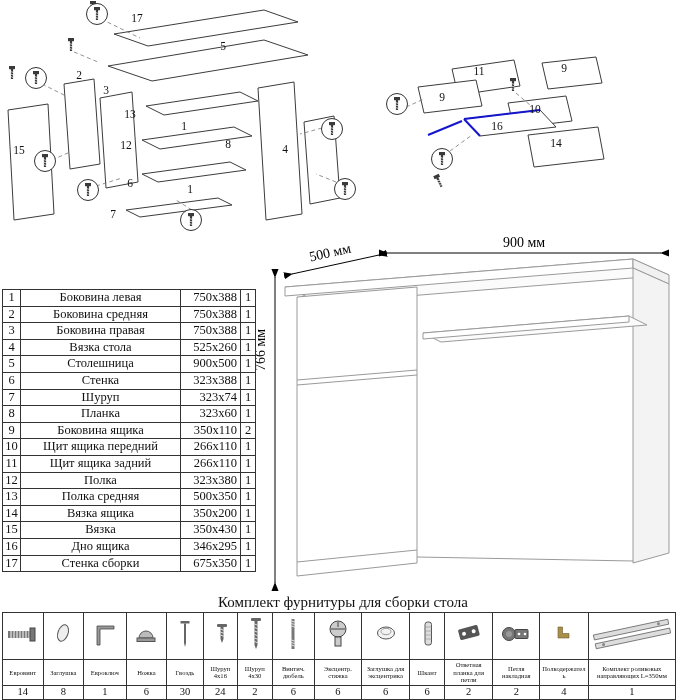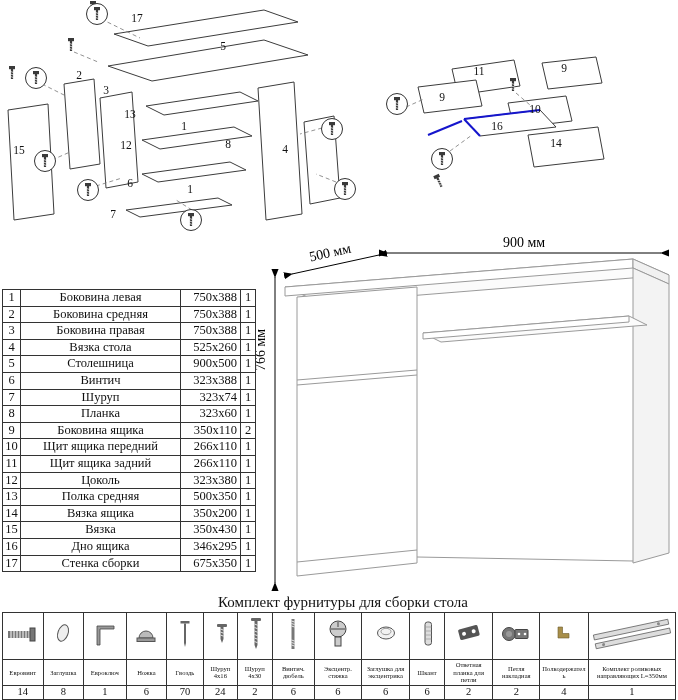--- a/index.html
+++ b/index.html
@@ -241,21 +241,21 @@
         <td class="pqty">1</td>
       </tr>
     <tr>
         <td class="num">5</td>
         <td class="pname">Столешница</td>
         <td class="psize">900x500</td>
         <td class="pqty">1</td>
       </tr>
     <tr>
         <td class="num">6</td>
-        <td class="pname">Винтич</td>
+        <td class="pname">Стенка</td>
         <td class="psize">323x388</td>
         <td class="pqty">1</td>
       </tr>
     <tr>
         <td class="num">7</td>
         <td class="pname">Шуруп</td>
         <td class="psize">323x74</td>
         <td class="pqty">1</td>
       </tr>
     <tr>
@@ -277,21 +277,21 @@
         <td class="pqty">1</td>
       </tr>
     <tr>
         <td class="num">11</td>
         <td class="pname">Щит ящика задний</td>
         <td class="psize">266x110</td>
         <td class="pqty">1</td>
       </tr>
     <tr>
         <td class="num">12</td>
-        <td class="pname">Цоколь</td>
+        <td class="pname">Полка</td>
         <td class="psize">323x380</td>
         <td class="pqty">1</td>
       </tr>
     <tr>
         <td class="num">13</td>
         <td class="pname">Полка средняя</td>
         <td class="psize">500x350</td>
         <td class="pqty">1</td>
       </tr>
     <tr>
@@ -463,21 +463,21 @@
       <td class="hw-name-cell">Ответная планка для петли</td>
       <td class="hw-name-cell">Петля накладная</td>
       <td class="hw-name-cell">Полкодержатель</td>
       <td class="hw-name-cell">Комплект роликовых направляющих L=350мм</td>
     </tr>
     <tr>
       <td class="hw-qty-cell">14</td>
       <td class="hw-qty-cell">8</td>
       <td class="hw-qty-cell">1</td>
       <td class="hw-qty-cell">6</td>
-      <td class="hw-qty-cell">70</td>
+      <td class="hw-qty-cell">30</td>
       <td class="hw-qty-cell">24</td>
       <td class="hw-qty-cell">2</td>
       <td class="hw-qty-cell">6</td>
       <td class="hw-qty-cell">6</td>
       <td class="hw-qty-cell">6</td>
       <td class="hw-qty-cell">6</td>
       <td class="hw-qty-cell">2</td>
       <td class="hw-qty-cell">2</td>
       <td class="hw-qty-cell">4</td>
       <td class="hw-qty-cell">1</td>

